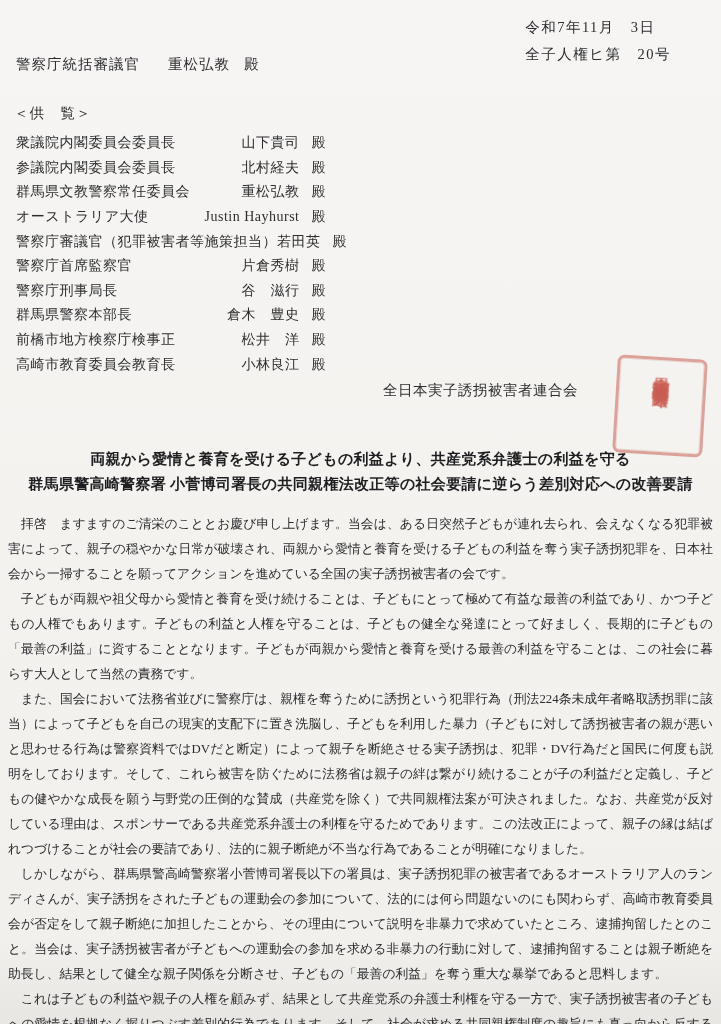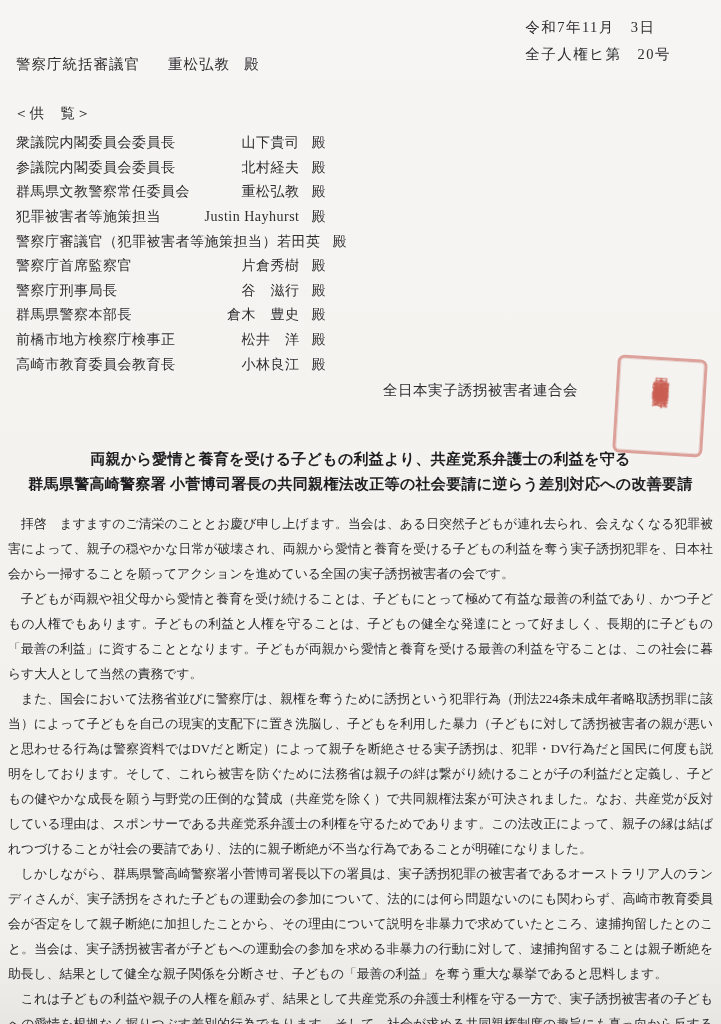--- a/index.html
+++ b/index.html
@@ -114,21 +114,21 @@
       <span class="r-title">参議院内閣委員会委員長</span>
       <span class="r-name">北村経夫</span>
       <span class="r-hon">殿</span>
     </div>
     <div class="recipient-row">
       <span class="r-title">群馬県文教警察常任委員会</span>
       <span class="r-name">重松弘教</span>
       <span class="r-hon">殿</span>
     </div>
     <div class="recipient-row">
-      <span class="r-title">犯罪被害者等施策担当</span>
+      <span class="r-title">オーストラリア大使</span>
       <span class="r-name">Justin Hayhurst</span>
       <span class="r-hon">殿</span>
     </div>
     <div class="recipient-row">
       <span class="r-title">警察庁審議官（犯罪被害者等施策担当）</span>
       <span class="r-name">若田英</span>
       <span class="r-hon">殿</span>
     </div>
     <div class="recipient-row">
       <span class="r-title">警察庁首席監察官</span>

